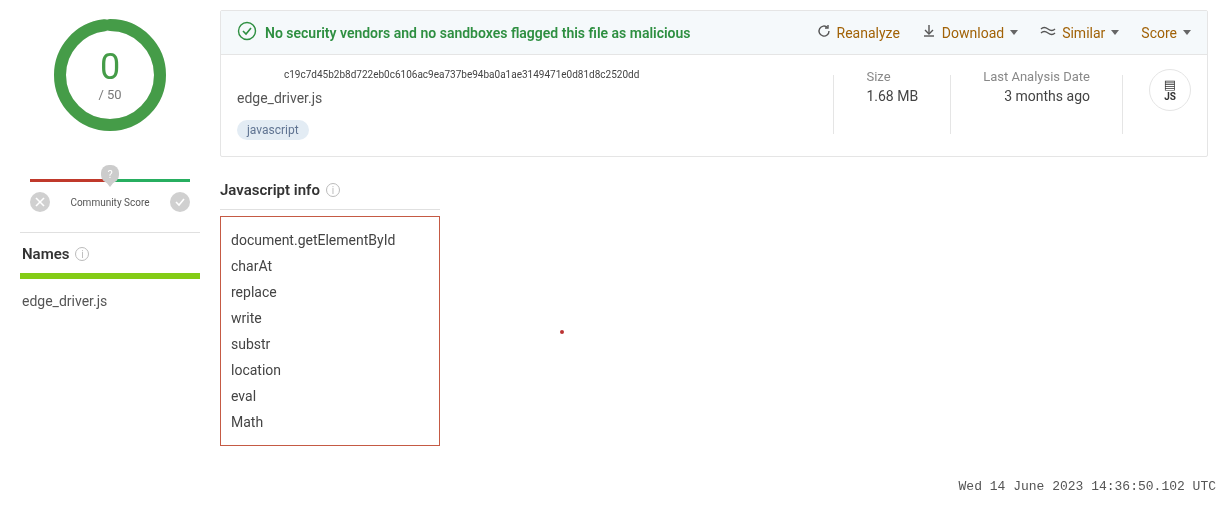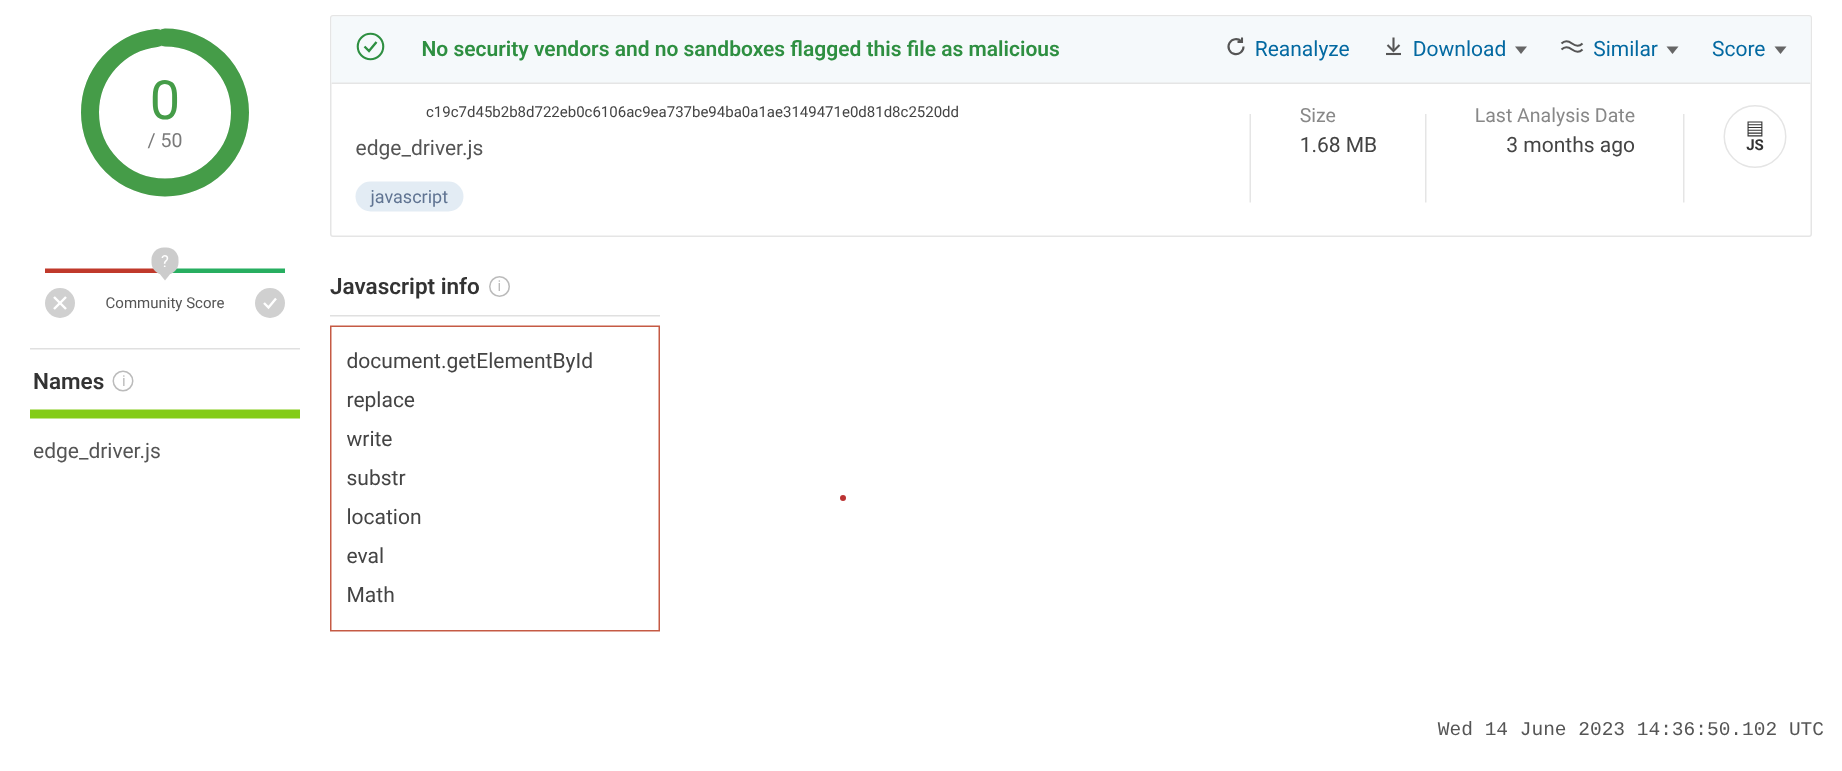--- a/index.html
+++ b/index.html
@@ -38,24 +38,24 @@
   
   .names-section { width: 100%; margin-top: 10px; border-top:1px solid #e0e0e0;}
   .section-header { display:flex; align-items:center; gap:6px; padding:12px 2px 10px 2px; font-weight:600; color:#333; font-size:15px; border-bottom:6px solid #84cc16;}
   .info-icon { width:14px; height:14px; border:1px solid #bbb; border-radius:50%; display:inline-flex; align-items:center; justify-content:center; font-size:10px; color:#bbb; font-weight:400;}
   .names-list { padding: 10px 2px; }
   .names-list div { color:#555; padding:4px 0; font-size:14px;}
 
   
   .top-card { border:1px solid #e5e5e5; border-radius:2px;}
   .banner { display:flex; align-items:center; justify-content:space-between; padding:10px 16px; background:#f5f9fb; border-bottom:1px solid #e5e5e5;}
-  .banner-left { display:flex; align-items:center; gap:24px;text-align:right; }
+  .banner-left { display:flex; align-items:center; gap:8px;text-align:right; }
   .banner-left svg { flex:0 0 auto;}
   .banner-text { color:#2e8f41; font-size:14px; font-weight:600;}
-  .banner-right { display:flex; align-items:center; gap:22px; color:#0369a1;text-align:center;}
+  .banner-right { display:flex; align-items:center; gap:22px; color:#a16207;text-align:center;}
   .action { display:flex; align-items:center; gap:6px; font-size:14px; cursor:pointer;}
   .caret-down { width:0; height:0; border-left:4px solid transparent; border-right:4px solid transparent; border-top:5px solid #666; display:inline-block;}
 
   .detail-row { display:flex; align-items:flex-start; padding:14px 16px 16px 16px; gap:20px;}
   .hash-block { flex:1; min-width:0; }
   .hash { font-size:10px; color:#444; word-break:break-all;margin-left:47px; }
   .filename { font-size:14px; color:#555; margin-top:10px;}
   .tags { margin-top:14px; }
   .tag { display:inline-block; background:#e3ecf4; color:#607492; font-size:12px; padding:3px 10px; border-radius:10px;}
   .meta-sep { width:1px; background:#e5e5e5; align-self:stretch; margin:6px 0;}
@@ -200,20 +200,21 @@
       </div>
     </div>
 
     <div class="js-section">
       <div class="js-header">
         <span>Javascript info</span>
         <span class="info-icon">i</span>
       </div>
       <div class="js-box">
         <div>document.getElementById</div>
+        <div>charAt</div>
         <div>replace</div>
         <div>write</div>
         <div>substr</div>
         <div>location</div>
         <div>eval</div>
         <div>Math</div>
       </div>
     </div>
   </div>
 </div>

